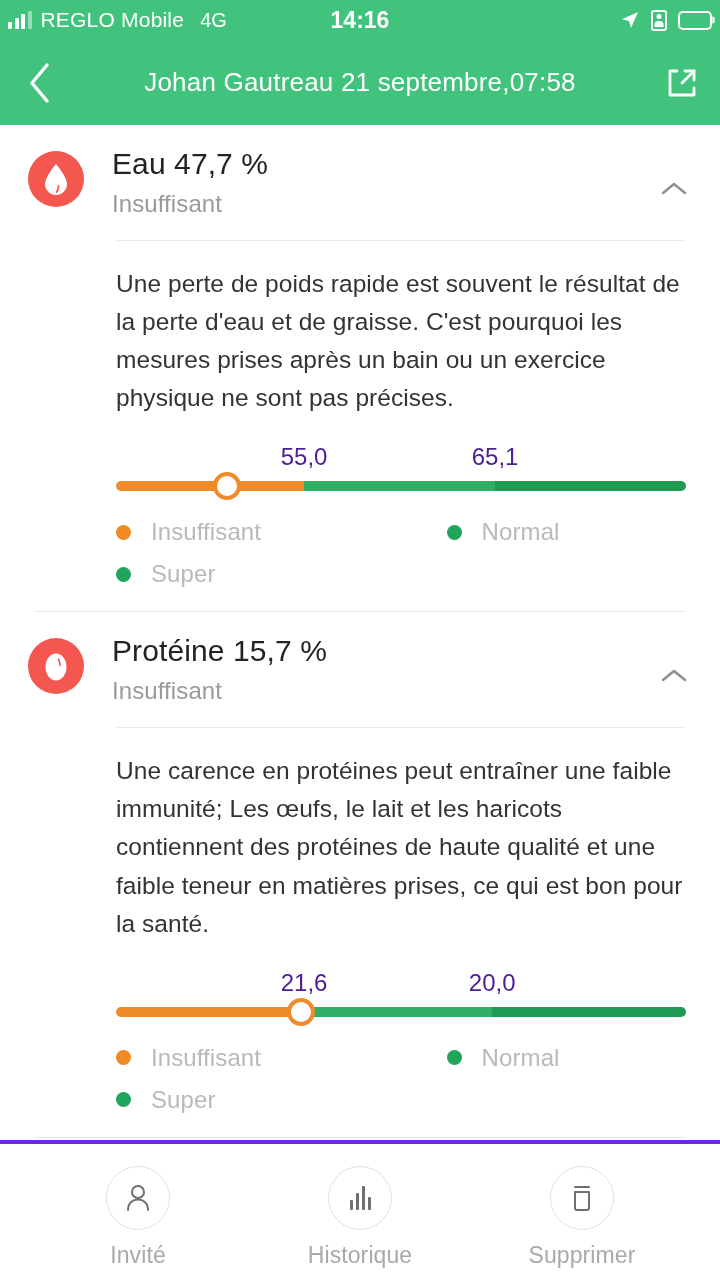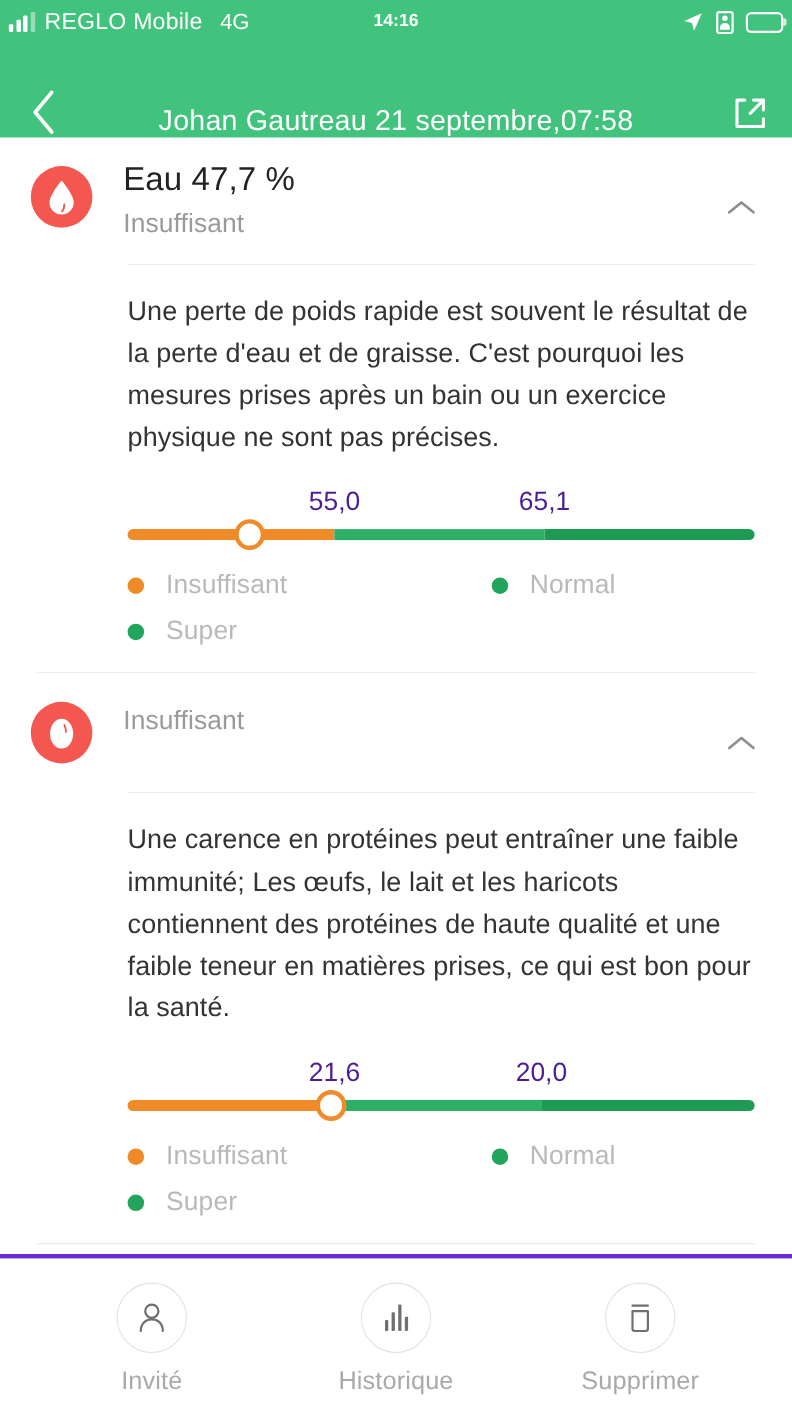--- a/index.html
+++ b/index.html
@@ -53,21 +53,21 @@
   .signal-bars i:nth-child(3) { height: 15px; }
   .signal-bars i:nth-child(4) { height: 18px; background: rgba(255,255,255,0.45); }
 
   .carrier { font-size: 21px; letter-spacing: 0.2px; }
   .netlabel { font-size: 20px; margin-left: 7px; }
 
   .sb-time {
     position: absolute;
     left: 0; right: 0;
     text-align: center;
-    font-size: 16px;
+    font-size: 23px;
     font-weight: bold;
     pointer-events: none;
   }
 
   .sb-right {
     margin-left: auto;
     display: flex;
     align-items: center;
     gap: 11px;
     position: relative;
@@ -119,21 +119,21 @@
     width: 52%;
     background: #ffffff;
     border-radius: 2px;
   }
 
   
   .navbar {
     height: 85px;
     background: #41c37d;
     display: flex;
-    align-items: flex-end;
+    align-items: center;
     padding: 0 16px;
     flex: 0 0 auto;
     position: relative;
   }
   .back-btn {
     width: 46px; height: 46px;
     display: flex; align-items: center; justify-content: center;
     cursor: pointer;
   }
   .nav-title {
@@ -432,20 +432,21 @@
 
     <div class="card">
       <div class="card-head">
         <div class="metric-icon">
           <svg width="30" height="36" viewBox="0 0 30 36">
             <ellipse cx="15" cy="19" rx="10.5" ry="13.5" fill="#ffffff"></ellipse>
             <path d="M17.5 11 C18.5 13.5 19 15.5 19 17.5" fill="none" stroke="#f4574f" stroke-width="1.6" stroke-linecap="round"></path>
           </svg>
         </div>
         <div class="head-text">
+          <div class="metric-title">Protéine 15,7 %</div>
           <div class="metric-status">Insuffisant</div>
         </div>
         <div class="chevron-btn">
           <svg width="26" height="16" viewBox="0 0 26 16">
             <path d="M2 12 L13 3 L24 12" fill="none" stroke="#8e8e8e" stroke-width="2.4" stroke-linecap="round" stroke-linejoin="round"></path>
           </svg>
         </div>
       </div>
       <div class="hrule"></div>
       <div class="desc">Une carence en protéines peut entraîner une faible immunité; Les œufs, le lait et les haricots contiennent des protéines de haute qualité et une faible teneur en matières prises, ce qui est bon pour la santé.</div>

